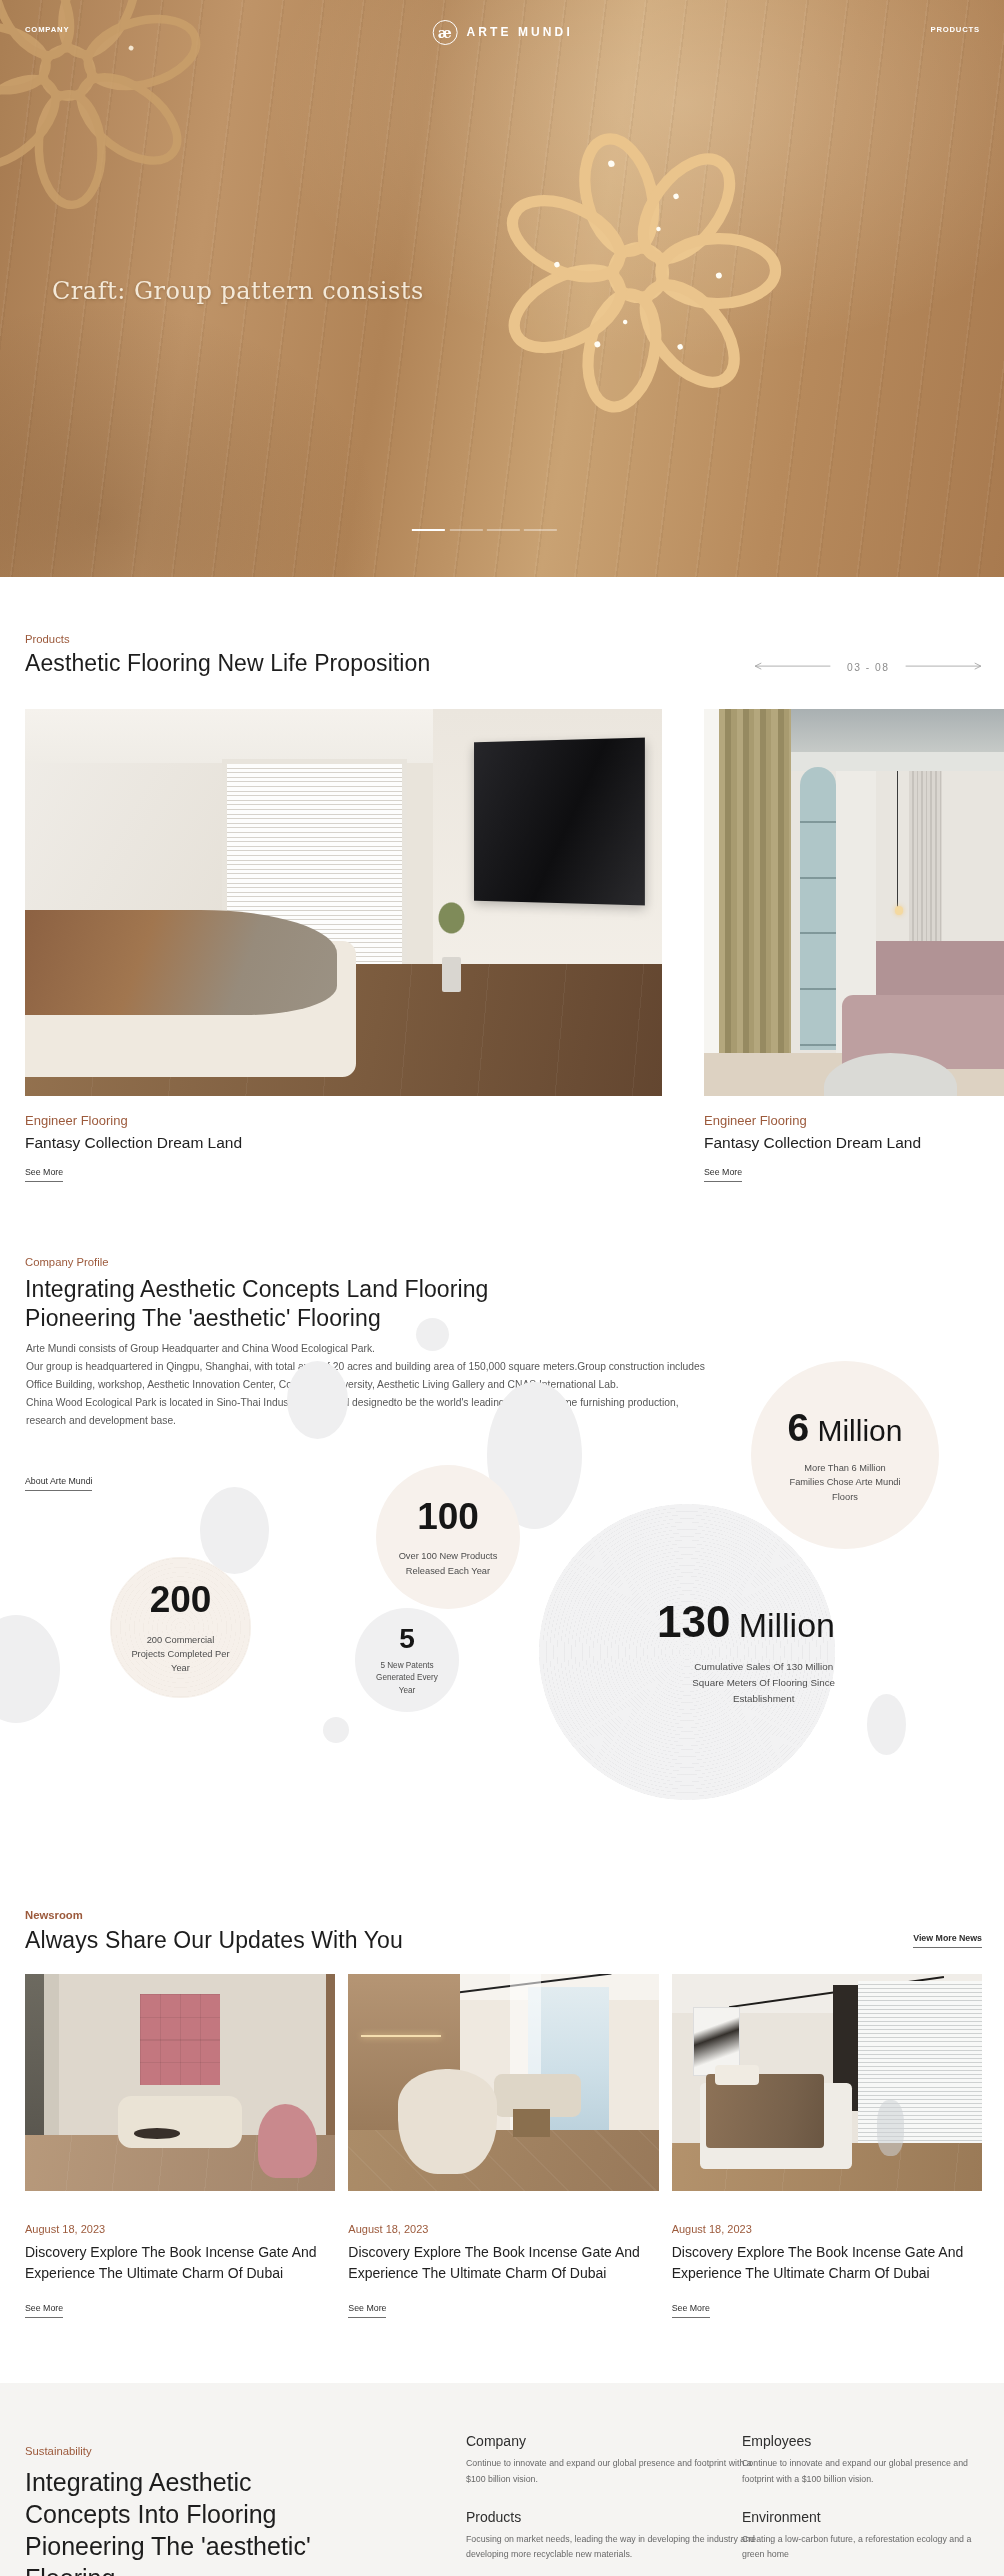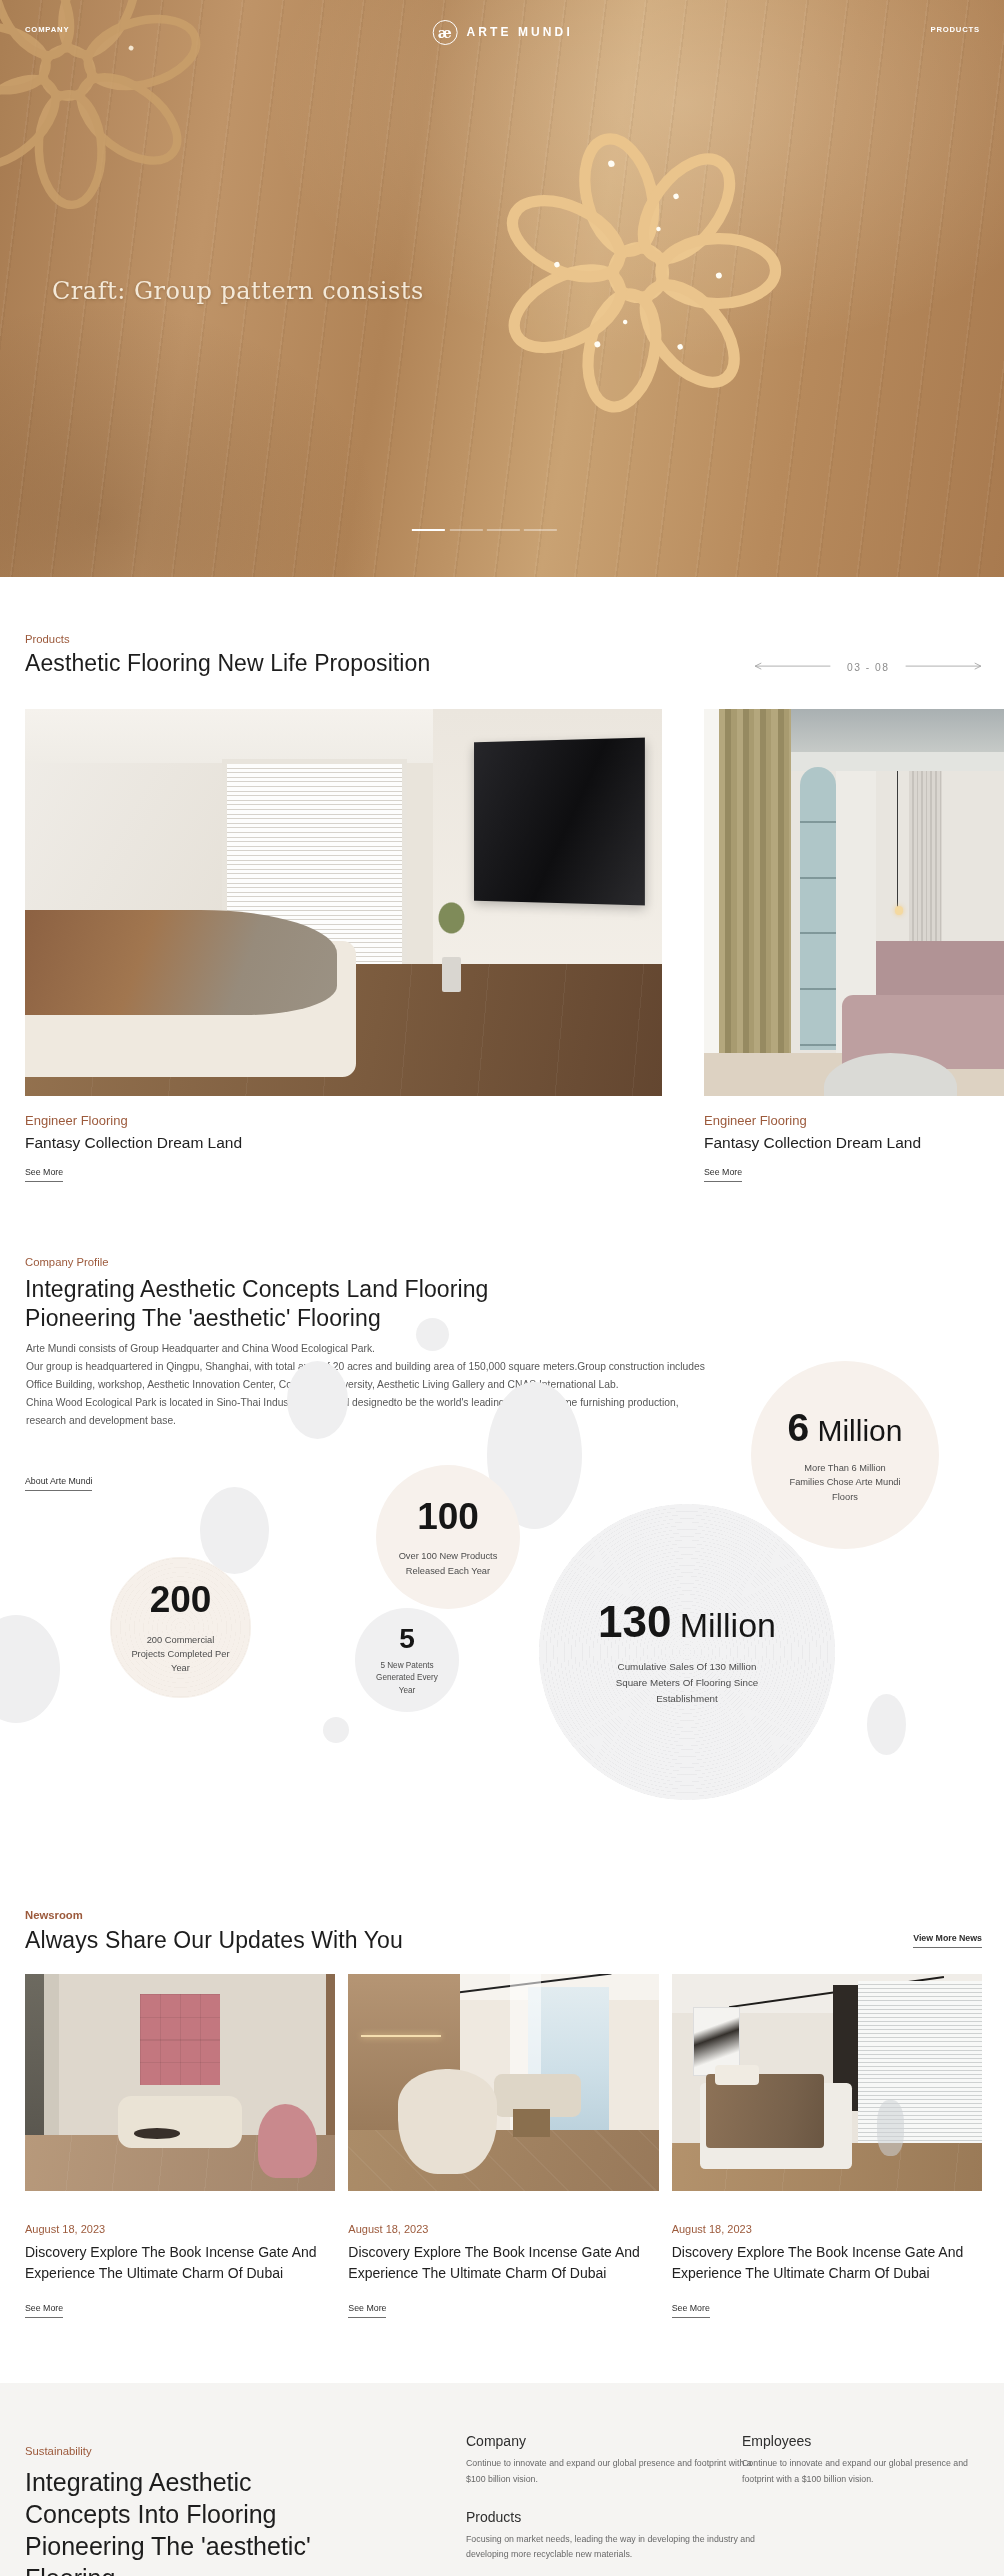--- a/index.html
+++ b/index.html
@@ -340,21 +340,21 @@
     </div>
     <div class="stat-circle stat-cream-flat" style="left:751px; top:1361px; width:188px; height:188px;">
       <div class="stat-value">
           <span style="font-size:39px;">6</span>
           <span style="font-size:30px; font-weight:500;">Million</span>
         </div>
       <div class="stat-caption preline">More Than 6 Million
 Families Chose Arte Mundi
 Floors</div>
     </div>
-    <div class="stat-circle stat-gray-ring" style="left:539px; top:1504px; width:296px; height:296px;">
+    <div class="stat-circle stat-gray-ring" style="left:539px; top:1504px; width:296px; height:296px;align-items:flex-end;">
       <div class="stat-value">
           <span style="font-size:44px;">130</span>
           <span style="font-size:34px; font-weight:500;">Million</span>
         </div>
       <div class="stat-caption preline" style="font-size:9.8px; line-height:16px;">Cumulative Sales Of 130 Million
 Square Meters Of Flooring Since
 Establishment</div>
     </div>
   </section>
 
@@ -440,17 +440,21 @@
         <p>Focusing on market needs, leading the way in developing the industry and developing more recyclable new materials.</p>
       </div>
 
     </div>
 
     <div class="foot-col foot-col-2">
       <div class="foot-block">
         <h3>Employees</h3>
         <p>Continue to innovate and expand our global presence and footprint with a $100 billion vision.</p>
       </div>
+      <div class="foot-block">
+        <h3>Environment</h3>
+        <p>Creating a low-carbon future, a reforestation ecology and a green home</p>
+      </div>
     </div>
   </footer>
 
 </div>
 
 
 </body></html>

